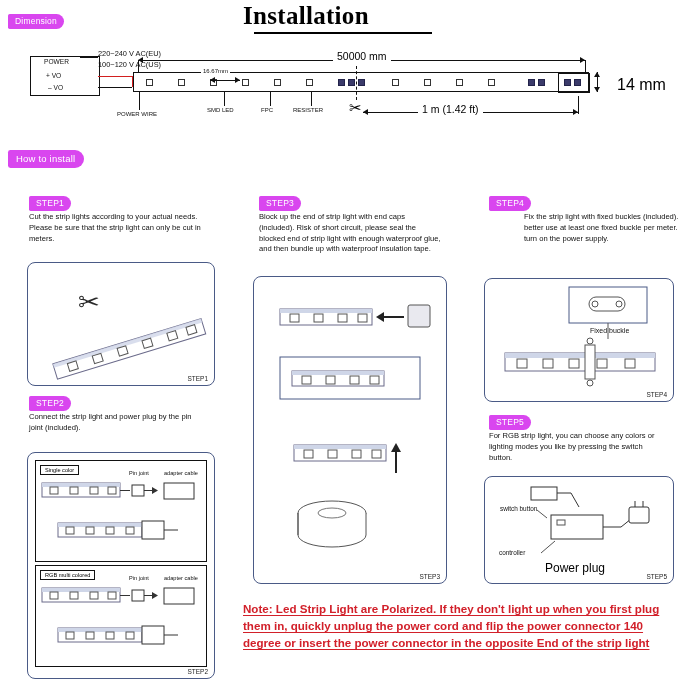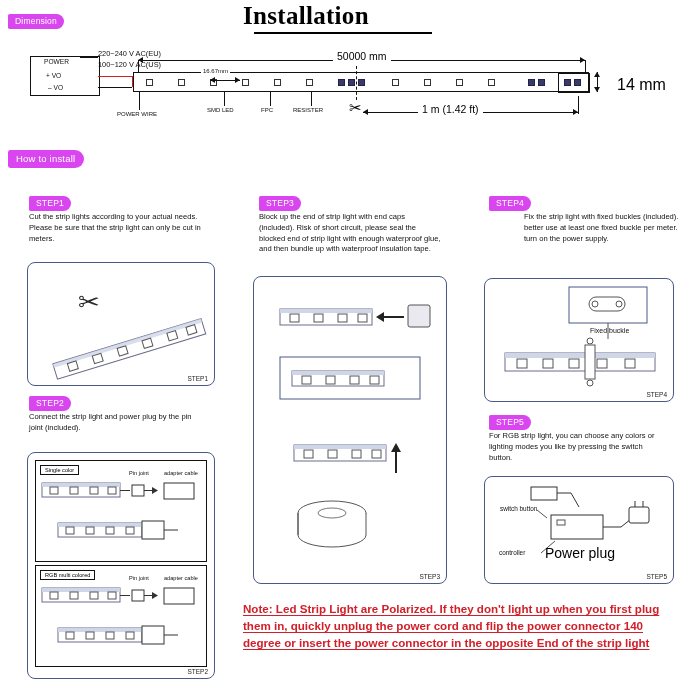--- a/index.html
+++ b/index.html
@@ -416,19 +416,19 @@
       <path d="M118 50 h18 l10 -8" stroke="#333" fill="none"></path>
 
       <rect x="144" y="30" width="20" height="16" rx="2" fill="#fff" stroke="#333"></rect>
       <path d="M150 30 v-6 M158 30 v-6" stroke="#333"></path>
 
       <path d="M52 33 l10 8" stroke="#555"></path>
       <path d="M56 76 l14 -12" stroke="#555"></path>
     </svg>
     <div class="abs tinylabel" style="left:15px; top:28px; font-size:6.4px;">switch button</div>
     <div class="abs tinylabel" style="left:14px; top:72px; font-size:6.4px;">controller</div>
-    <div class="abs" style="left:60px; top:68px; font-size:14px;">Power plug</div>
+    <div class="abs" style="left:60px; top:84px; font-size:12px;">Power plug</div>
     <div class="steplabel-br">STEP5</div>
   </div>
 
   <div class="note">Note: Led Strip Light are Polarized. If they don't light up when you first plug them in, quickly unplug the power cord and flip the power connector 140 degree or insert the power connector in the opposite End of the strip light</div>
 
 </div>
 
 </body></html>

